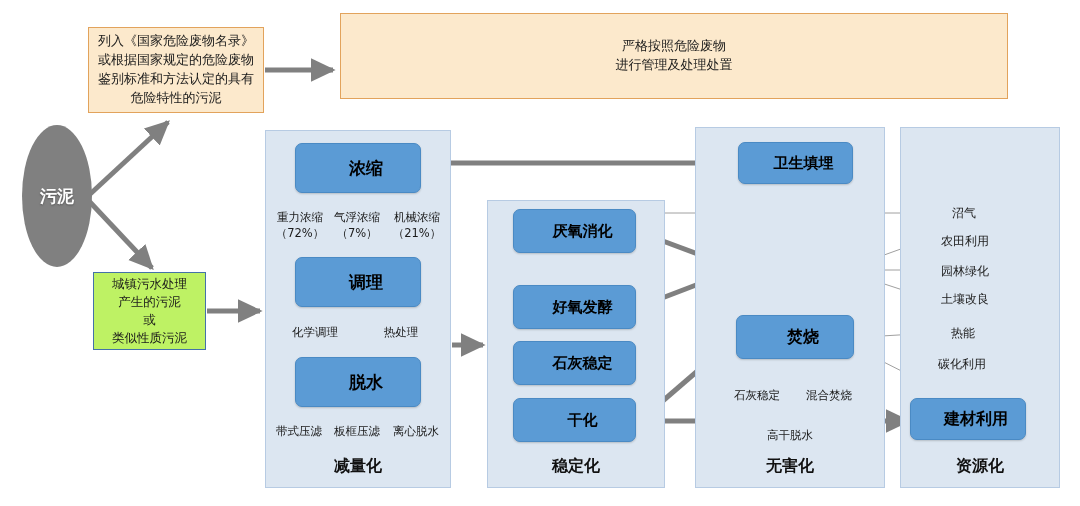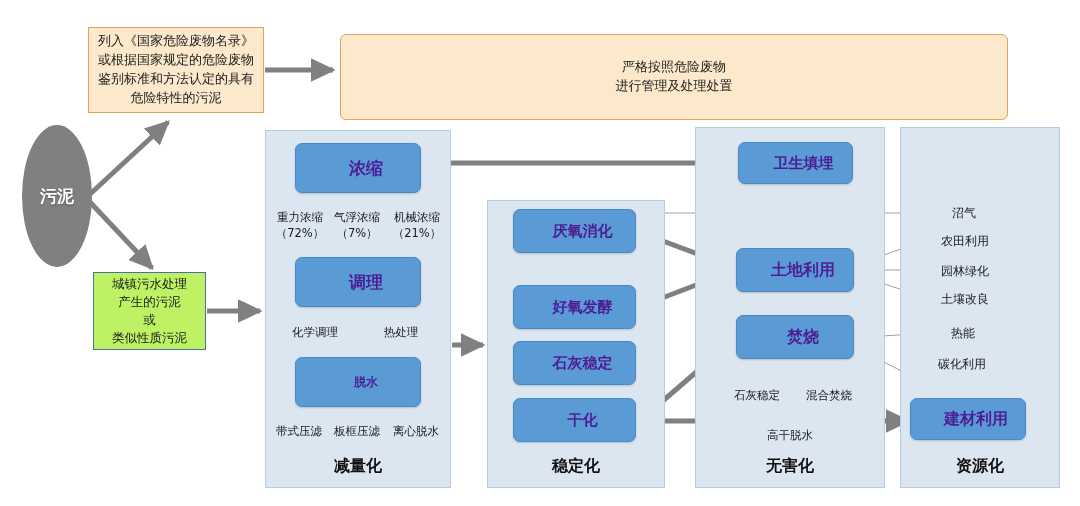--- a/index.html
+++ b/index.html
@@ -5,21 +5,21 @@
   html,body{margin:0;padding:0;background:#ffffff;}
   body{font-family:"DejaVu Sans","Liberation Sans",sans-serif;}
   #canvas{position:relative;width:1080px;height:506px;background:#fff;overflow:hidden;}
 
   svg.layer{position:absolute;left:0;top:0;width:1080px;height:506px;pointer-events:none;}
 
   .panel{position:absolute;background:#DCE6F1;border:1px solid #B7CBE3;box-sizing:border-box;}
   .panel-title{position:absolute;left:0;width:100%;text-align:center;font-weight:bold;font-size:16px;color:#111;}
 
   .bluebox{position:absolute;background:#5B9BD5;border:1px solid #4A8AC4;border-radius:7px;
-           box-sizing:border-box;color:#4c1d95;font-weight:bold;display:flex;align-items:center;
+           box-sizing:border-box;color:#000000;font-weight:bold;display:flex;align-items:center;
            justify-content:center;text-align:center;box-shadow:0 1px 2px rgba(0,0,0,.18);padding-left:16px;}
 
   .orangebox{position:absolute;background:#FCE9CC;border:1px solid #E2A35C;box-sizing:border-box;
              display:flex;align-items:center;justify-content:center;text-align:center;
              font-size:13px;color:#1a1a1a;line-height:1.45;}
 
   .lightbox{position:absolute;background:#bef264;border:1px solid #4472A8;box-sizing:border-box;
             display:flex;align-items:center;justify-content:center;text-align:center;
             font-size:12.5px;color:#1a1a1a;line-height:1.45;}
 
@@ -108,21 +108,21 @@
     <span>污泥</span>
   </div>
 
   <div class="orangebox" style="left:88px;top:27px;width:176px;height:86px;">
     <span style="white-space:pre-line;">列入《国家危险废物名录》
 或根据国家规定的危险废物
 鉴别标准和方法认定的具有
 危险特性的污泥</span>
   </div>
 
-  <div class="orangebox" style="left:340px;top:34px;width:668px;height:86px;border-radius:6px;">
+  <div class="orangebox" style="left:340px;top:13px;width:668px;height:86px;">
     <span style="white-space:pre-line;">严格按照危险废物
 进行管理及处理处置</span>
   </div>
 
   <div class="lightbox" style="left:93px;top:272px;width:113px;height:78px;">
     <span style="white-space:pre-line;">城镇污水处理
 产生的污泥
 或
 类似性质污泥</span>
   </div>
@@ -146,21 +146,21 @@
   <div class="bluebox" style="left:295px;top:257px;width:126px;height:50px;font-size:17px;">
     <span>调理</span>
   </div>
   <div class="smalllabel" style="left:280px;top:325px;width:70px;">
     <span>化学调理</span>
   </div>
   <div class="smalllabel" style="left:366px;top:325px;width:70px;">
     <span>热处理</span>
   </div>
 
-  <div class="bluebox" style="left:295px;top:357px;width:126px;height:50px;font-size:12px;">
+  <div class="bluebox" style="left:295px;top:357px;width:126px;height:50px;font-size:17px;">
     <span>脱水</span>
   </div>
   <div class="smalllabel" style="left:265px;top:424px;width:68px;">
     <span>带式压滤</span>
   </div>
   <div class="smalllabel" style="left:323px;top:424px;width:68px;">
     <span>板框压滤</span>
   </div>
   <div class="smalllabel" style="left:381px;top:424px;width:70px;">
     <span>离心脱水</span>
@@ -183,23 +183,20 @@
     <span>石灰稳定</span>
   </div>
 
   <div class="panel-title" style="left:487px;width:178px;top:456px;">
     <span>稳定化</span>
   </div>
 
   <div class="bluebox" style="left:738px;top:142px;width:115px;height:42px;font-size:15px;">
     <span>卫生填埋</span>
   </div>
-  <div class="bluebox" style="left:736px;top:248px;width:118px;height:44px;font-size:16px;">
-    <span>土地利用</span>
-  </div>
   <div class="bluebox" style="left:736px;top:315px;width:118px;height:44px;font-size:16px;">
     <span>焚烧</span>
   </div>
   <div class="smalllabel" style="left:722px;top:388px;width:70px;">
     <span>石灰稳定</span>
   </div>
   <div class="smalllabel" style="left:794px;top:388px;width:70px;">
     <span>混合焚烧</span>
   </div>
   <div class="smalllabel" style="left:745px;top:428px;width:90px;">

